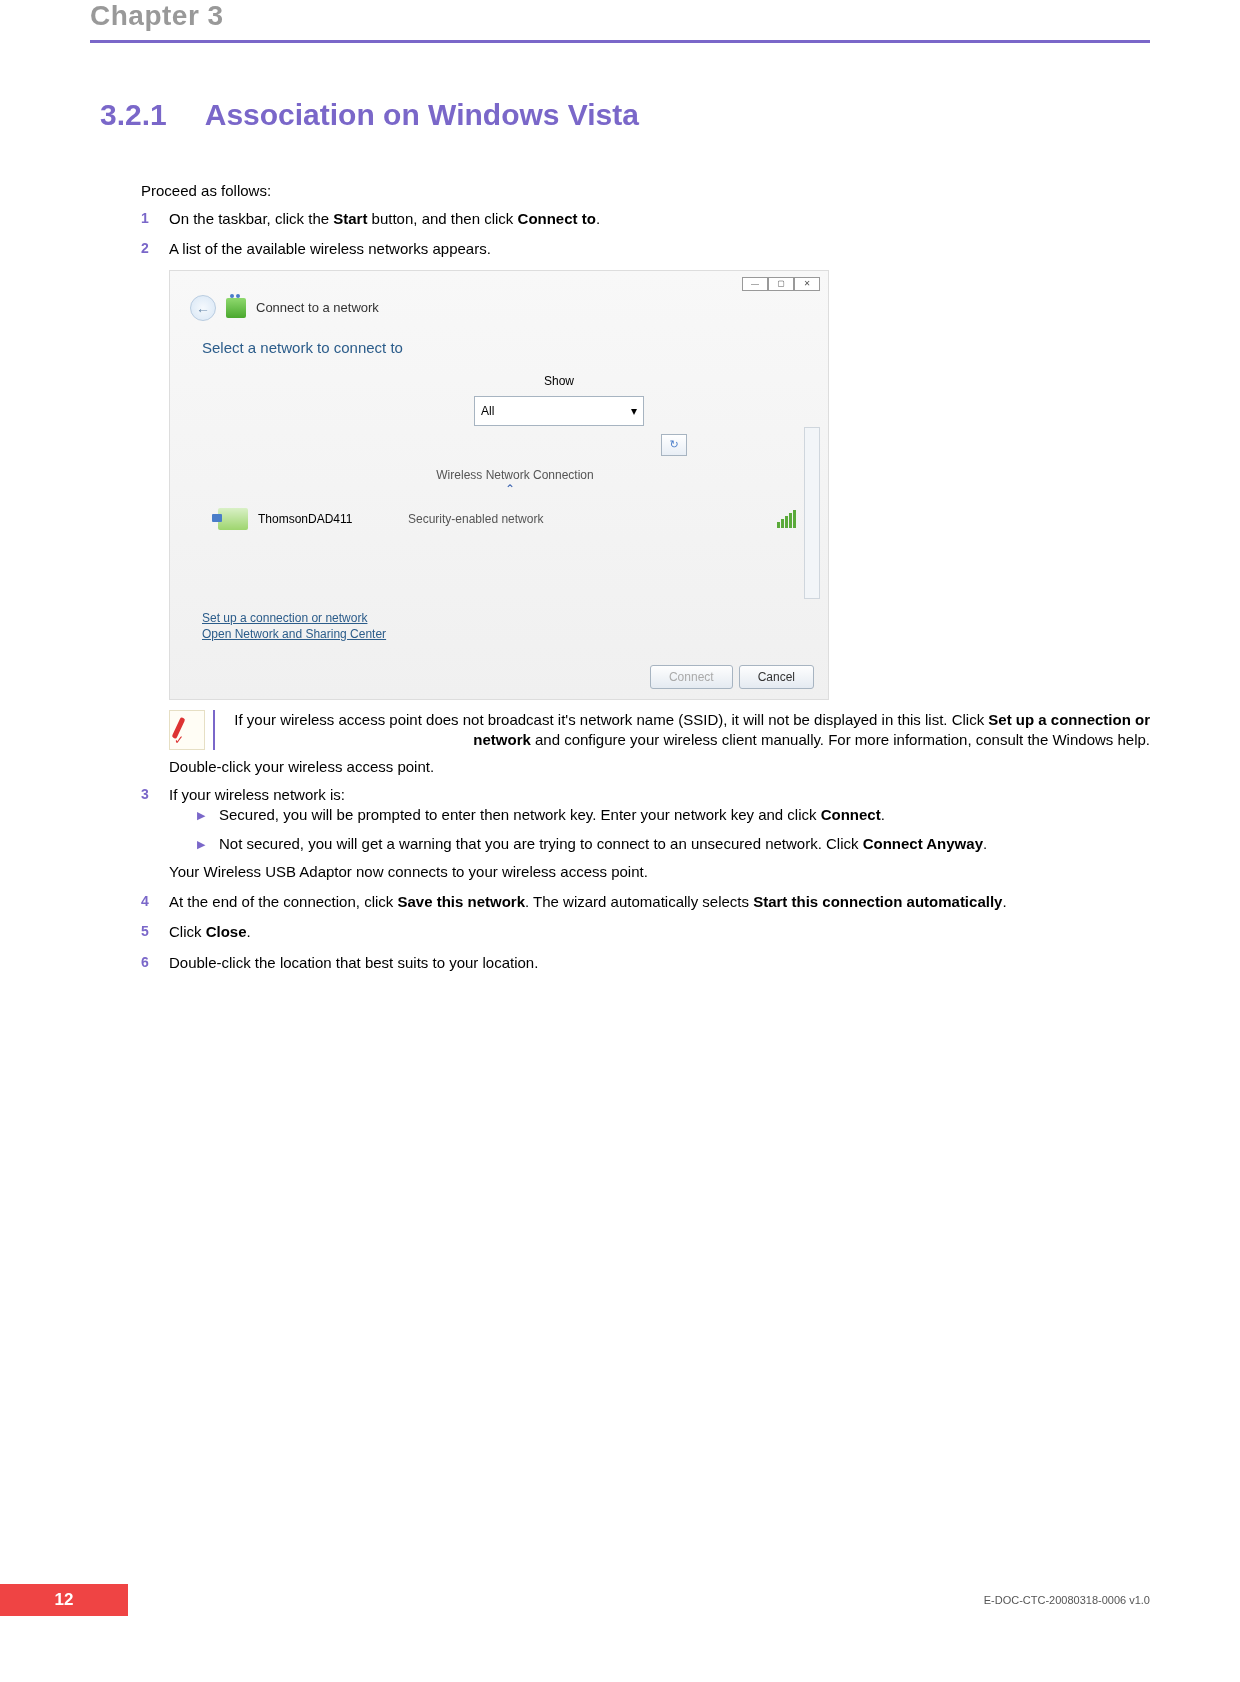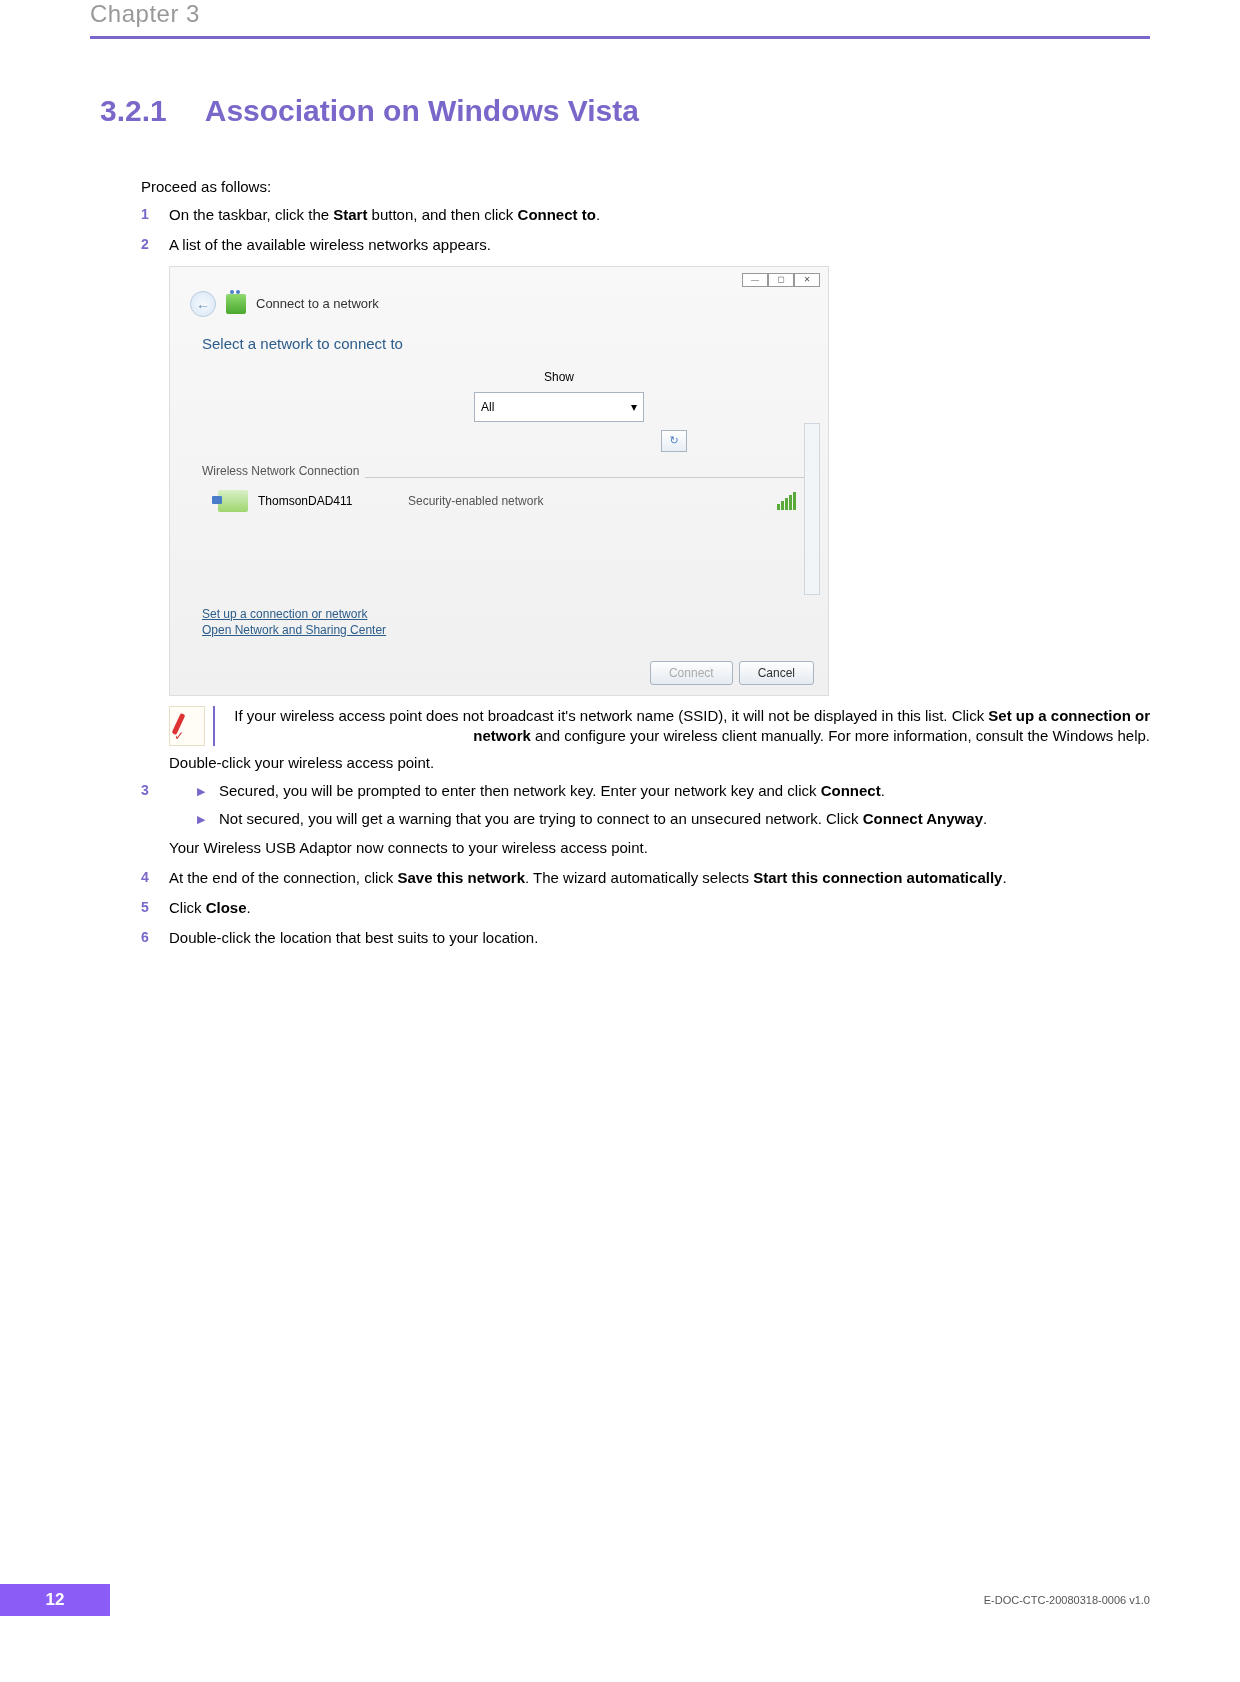--- a/index.html
+++ b/index.html
@@ -8,22 +8,22 @@
     font-family: Arial, Helvetica, sans-serif;
     width: 1240px;
     height: 1682px;
     position: relative;
     color: #000;
   }
   .page-header {
     padding: 0 90px;
   }
   .chapter-title {
-    font-size: 24px;
-    font-weight: normal;
+    font-size: 28px;
+    font-weight: bold;
     color: #999;
     letter-spacing: 0.5px;
     font-family: Arial, sans-serif;
   }
   .purple-rule {
     height: 3px;
     background: #7a67c9;
     margin: 8px 90px 0 90px;
   }
   .section-heading {
@@ -138,21 +138,21 @@
     border: 1px solid #a7b4c1;
     background: linear-gradient(#fff,#e8eef5);
     margin-left: 230px;
     display:flex;align-items:center;justify-content:center;
     font-size:11px;color:#4a7dc9;
   }
   .group-label {
     font-size: 12px;
     color: #555;
     margin: 12px 0 0 32px;
-    display: flex; align-items: flex-end;
+    display: flex; align-items: center; flex-direction: column;
   }
   .group-label .line {
     flex: 1; height: 1px; background: #ccc; margin-left: 6px;
   }
   .chev-up { color:#3a63b0; font-size:12px; margin: 0 10px 0 0; }
   .network-row {
     margin: 6px 32px 0 48px;
     display: flex; align-items: center;
     font-size: 12px;
     padding: 6px 0;
@@ -255,23 +255,23 @@
   }
   .footer {
     position: absolute;
     bottom: 66px;
     left: 0;
     right: 0;
     display: flex;
     align-items: center;
   }
   .page-num-box {
-    width: 110px;
+    width: 128px;
     height: 32px;
-    background: #8b5cf6;
+    background: #ef4444;
     color: #fff;
     font-weight: bold;
     font-size: 17px;
     display:flex; align-items:center; justify-content:center;
   }
   .doc-id {
     margin-left:auto;
     margin-right:90px;
     font-size:11px;
     color:#555;
@@ -363,20 +363,21 @@
       <span>If your wireless access point does not broadcast it's network name (SSID), it will not be displayed in this list. Click </span><span class="b">Set up a connection or network</span><span> and configure your wireless client manually. For more information, consult the Windows help.</span>
     </div>
   </div>
 
   <div class="sub-line">Double-click your wireless access point.</div>
 
   <div class="steps">
     <div class="step">
       <div class="step-num">3</div>
       <div class="step-body">
+        <div>If your wireless network is:</div>
         <div class="bullets">
           <div class="bullet">
             <div class="tri">▶</div>
             <div><span>Secured, you will be prompted to enter then network key. Enter your network key and click </span><span class="b">Connect</span><span>.</span></div>
           </div>
           <div class="bullet">
             <div class="tri">▶</div>
             <div><span>Not secured, you will get a warning that you are trying to connect to an unsecured network. Click </span><span class="b">Connect Anyway</span><span>.</span></div>
           </div>
         </div>

